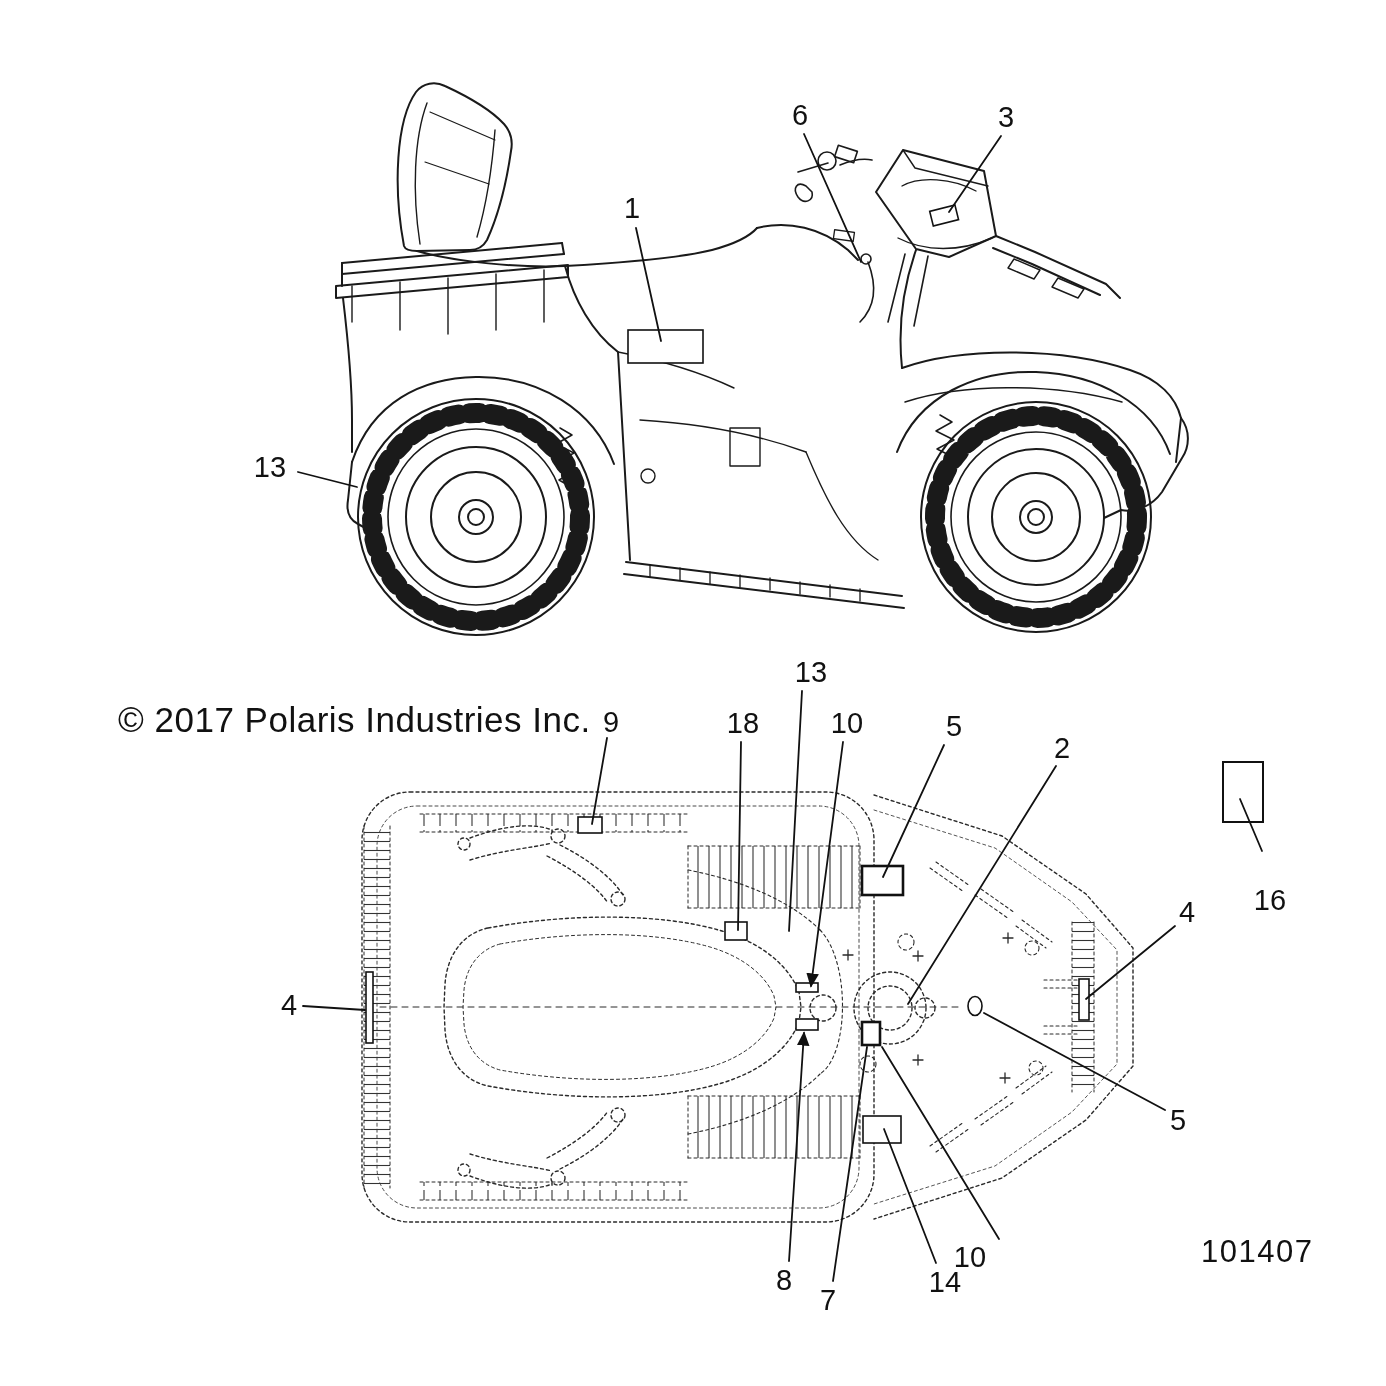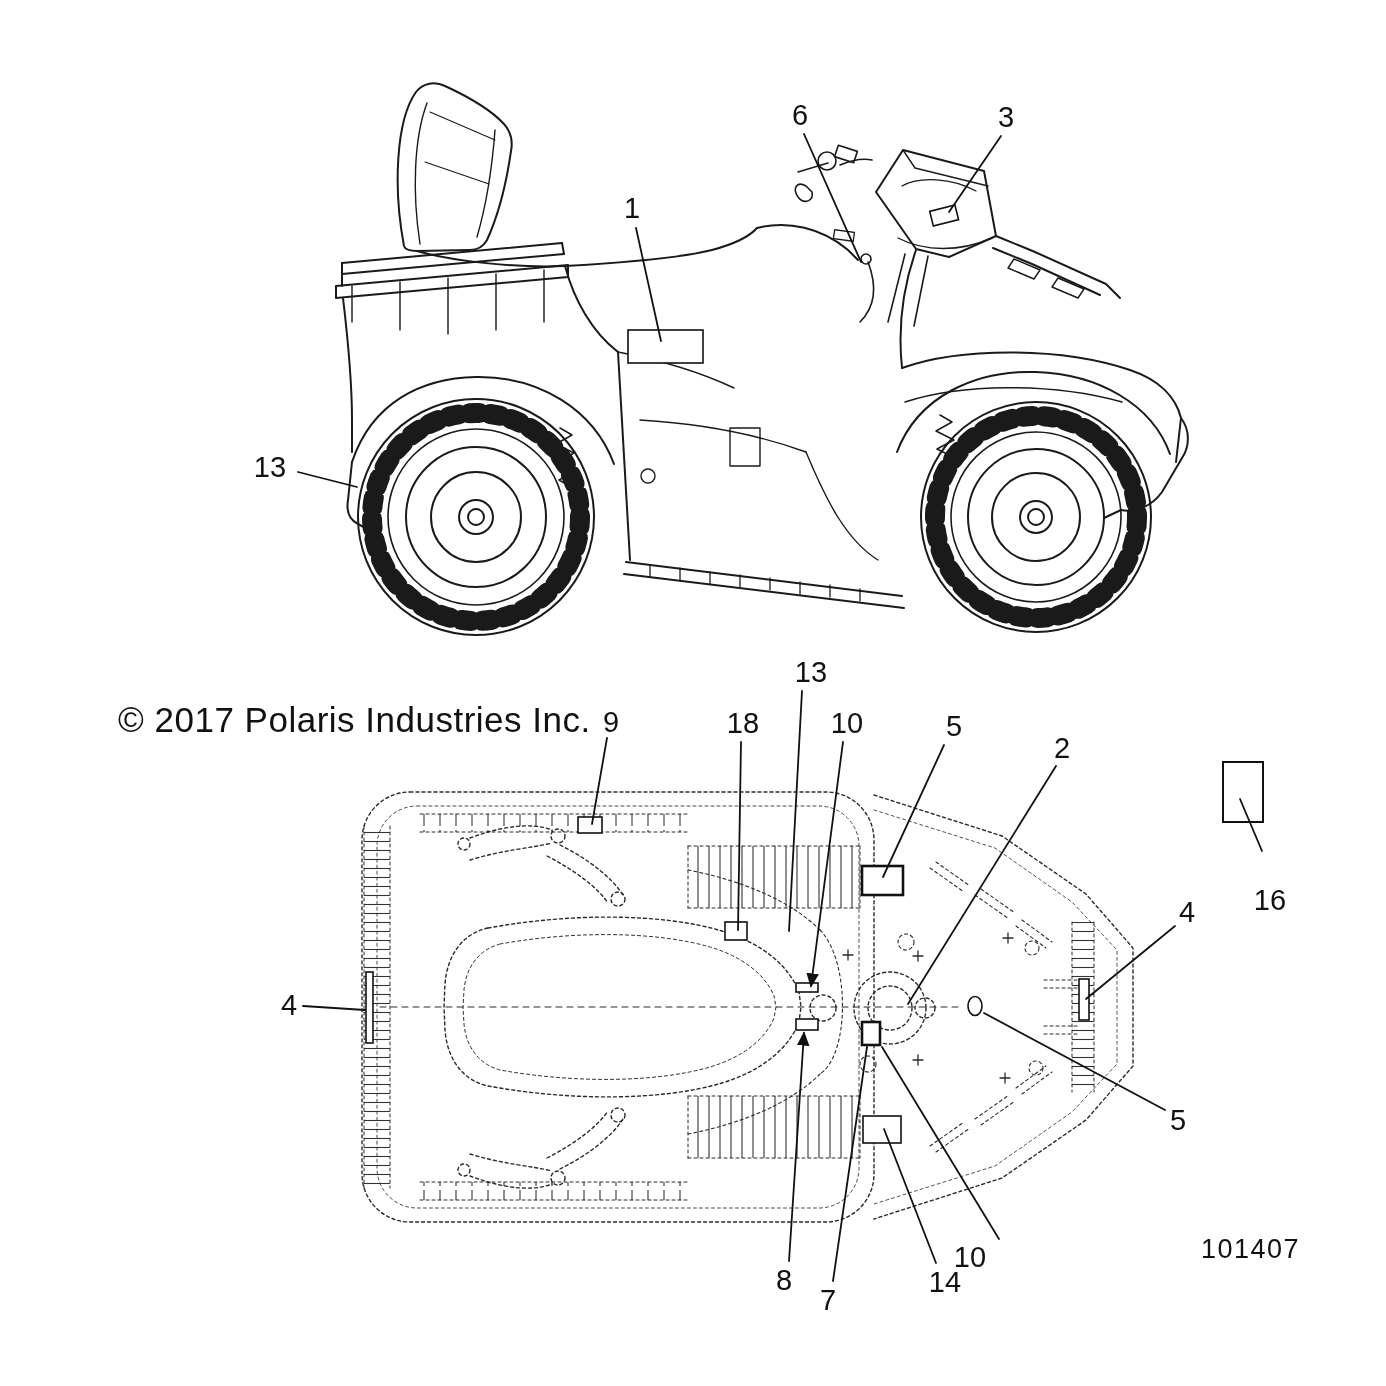--- a/index.html
+++ b/index.html
@@ -9,21 +9,21 @@
   }
   .stage svg{position:absolute;left:0;top:0;}
   .callout{
     position:absolute;transform:translate(-50%,-50%);
     font-size:29px;line-height:1;color:#111;white-space:nowrap;
   }
   .copyright{
     position:absolute;left:118px;top:700px;font-size:35px;letter-spacing:.5px;color:#111;white-space:nowrap;
   }
   .partnum{
-    position:absolute;left:1201px;top:1234px;font-size:27px;letter-spacing:1.5px;color:#111;white-space:nowrap;
+    position:absolute;left:1201px;top:1234px;font-size:31px;letter-spacing:1.5px;color:#111;white-space:nowrap;
   }
 </style>
 </head>
 <body>
 
 <div class="stage">
 
 <svg width="1386" height="1386" viewBox="0 0 1386 1386">
   <defs>
     <pattern id="ph" width="6" height="9" patternUnits="userSpaceOnUse">

